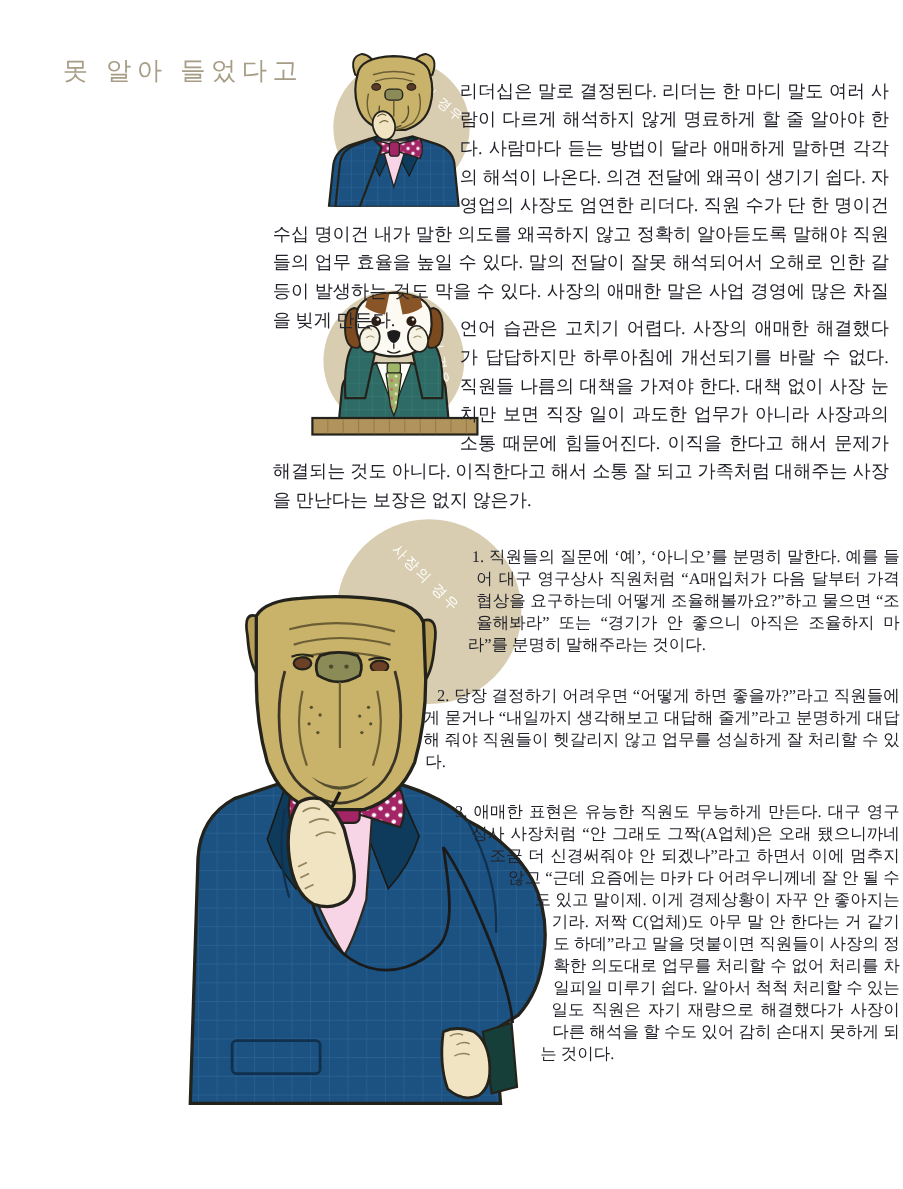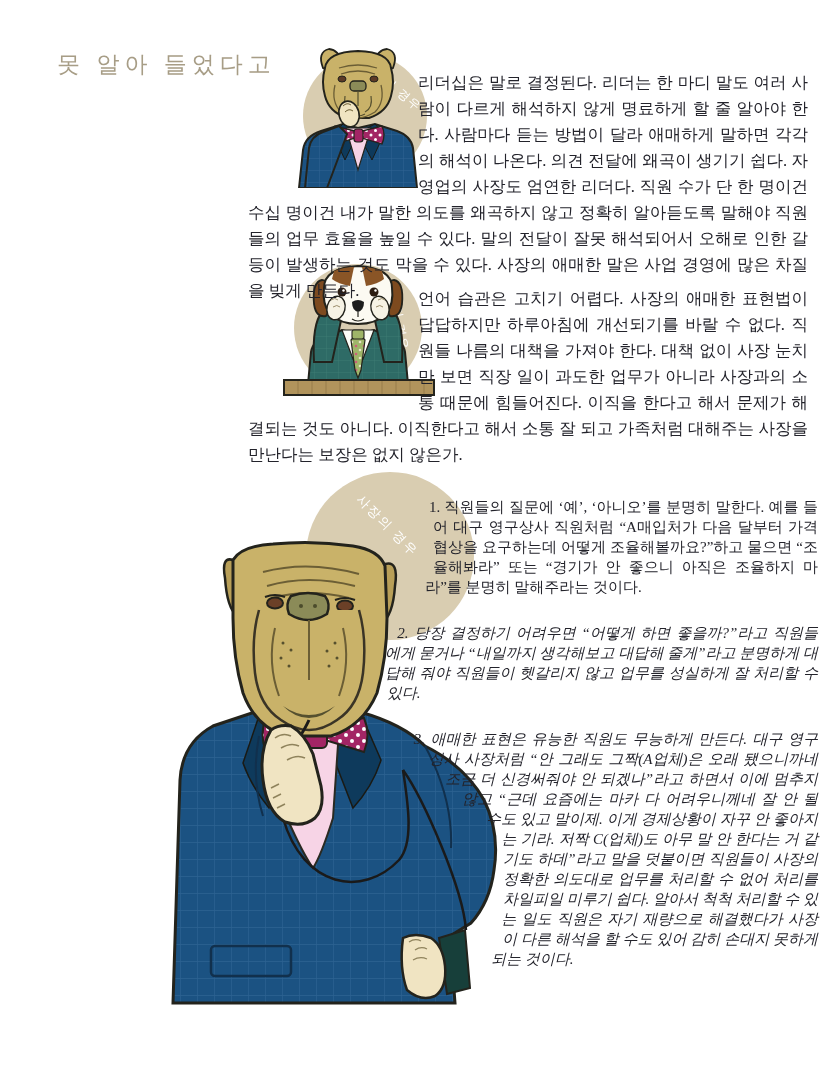--- a/index.html
+++ b/index.html
@@ -21,21 +21,21 @@
   .tb1{left:248px;top:51px;width:560px;}
   .tb2{left:248px;top:267px;width:560px;}
   .tb3{left:163px;top:478px;width:655px;font-size:15px;line-height:20px;}
   .spacer{float:left;}
   .sp1,.sp2{width:166px;height:130px;margin-right:4px;}
   .sp3{width:336px;height:516px;margin-right:4px;shape-margin:8px;
        shape-outside:polygon(0px 0px,247px 0px,262px 30px,262px 60px,247px 95px,214px 140px,
         214px 205px,234px 242px,252px 268px,272px 292px,290px 315px,320px 340px,336px 362px,
         336px 400px,326px 412px,331px 436px,311px 460px,291px 484px,261px 506px,240px 516px,0px 516px);}
   .body-p{margin:0;text-align:justify;}
-  .mt{margin-top:26px;font-style:italic;}
+  .mt{margin-top:26px;}
 </style>
 </head>
 <body>
 
 <div class="page">
 
   <h2 class="hd hd1">
     <span>못 알아 들었다고</span>
   </h2>
 
@@ -122,21 +122,21 @@
     <ellipse cx="58" cy="56" rx="9" ry="12" transform="rotate(14 58 56)" fill="#f6f2e4" stroke="#23231c" stroke-width="1.5"></ellipse>
     <ellipse cx="102" cy="56" rx="9" ry="12" transform="rotate(-14 102 56)" fill="#f6f2e4" stroke="#23231c" stroke-width="1.5"></ellipse>
     <path d="M53,48 Q57,45 60,48 M55,55 Q59,52 62,55 M100,48 Q104,45 107,48 M98,55 Q102,52 105,55" fill="none" stroke="#9a8c6a" stroke-width="1"></path>
 
     <rect x="6" y="128" width="150" height="15" fill="#b1945c" stroke="#23231c" stroke-width="2"></rect>
     <path d="M20,129 V142 M34,129 V142 M48,129 V142 M62,129 V142 M76,129 V142 M90,129 V142 M104,129 V142 M118,129 V142 M132,129 V142 M146,129 V142" stroke="#927647" stroke-width="1" opacity="0.8"></path>
   </svg>
 
   <div class="textblock tb2">
     <div class="spacer sp2"></div>
-    <p class="body-p">언어 습관은 고치기 어렵다. 사장의 애매한 표현법이 답답하지만 하루아침에 개선되기를 바랄 수 없다. 직원들 나름의 대책을 가져야 한다. 대책 없이 사장 눈치만 보면 직장 일이 과도한 업무가 아니라 사장과의 소통 때문에 힘들어진다. 이직을 한다고 해서 문제가 해결되는 것도 아니다. 이직한다고 해서 소통 잘 되고 가족처럼 대해주는 사장을 만난다는 보장은 없지 않은가.</p>
+    <p class="body-p">언어 습관은 고치기 어렵다. 사장의 애매한 해결했다가 답답하지만 하루아침에 개선되기를 바랄 수 없다. 직원들 나름의 대책을 가져야 한다. 대책 없이 사장 눈치만 보면 직장 일이 과도한 업무가 아니라 사장과의 소통 때문에 힘들어진다. 이직을 한다고 해서 문제가 해결되는 것도 아니다. 이직한다고 해서 소통 잘 되고 가족처럼 대해주는 사장을 만난다는 보장은 없지 않은가.</p>
   </div>
 
 
   <svg class="illo illo3" viewBox="0 0 335 570">
     <defs>
       <pattern id="grid3" width="17" height="17" patternUnits="userSpaceOnUse">
         <rect width="17" height="17" fill="#1b5282"></rect>
         <path d="M0 0H17M0 0V17" stroke="#3f74a2" stroke-width="1.3" opacity="0.5"></path>
       </pattern>
       <pattern id="dots3" width="12" height="12" patternUnits="userSpaceOnUse">

